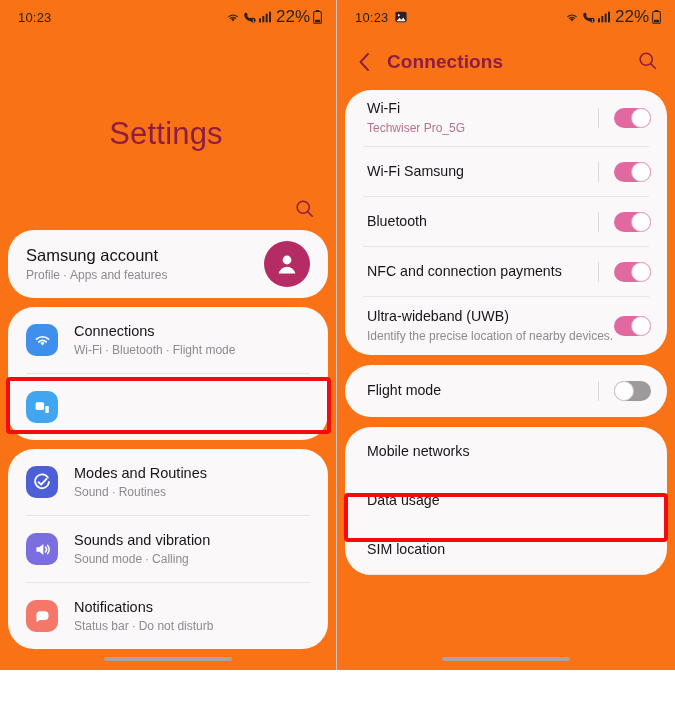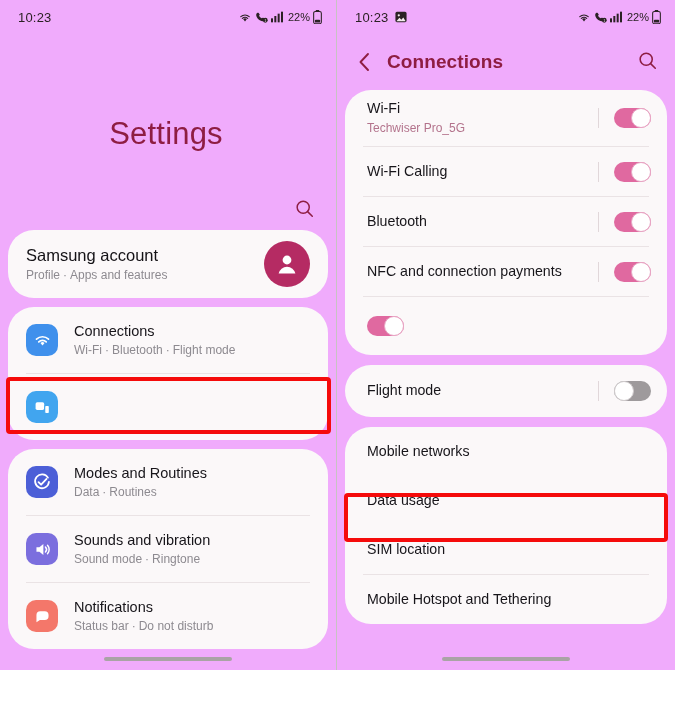--- a/index.html
+++ b/index.html
@@ -7,40 +7,40 @@
     width: 675px; height: 721px;
     font-family: "Liberation Sans", sans-serif;
     background: #ffffff;
     overflow: hidden;
   }
   .screens { display: flex; width: 675px; height: 721px; }
 
   .phone {
     position: relative;
     height: 670px;
-    background: #f0abfc;
+    background: #f97316;
     overflow: hidden;
   }
   .phone-left  { width: 337px; border-right: 1px solid #c8c2c3; }
   .phone-right { width: 338px; }
 
   
   .statusbar {
     height: 34px;
     display: flex;
     align-items: center;
     justify-content: space-between;
     padding: 0 14px 0 18px;
     font-size: 12.5px;
     color: #2b2124;
   }
   .sb-left { display: flex; align-items: center; gap: 6px; }
   .sb-right { display: flex; align-items: center; gap: 3px; }
   .sb-time { font-size: 13px; letter-spacing: .2px; color: #2b2124; }
-  .sb-batt-text { font-size: 11px; color: #2b2124; margin-left: 2px; }
+  .sb-batt-text { font-size: 17px; color: #2b2124; margin-left: 2px; }
   .ico { display: inline-block; line-height: 0; }
 
   
   .title-area {
     height: 196px;
     position: relative;
   }
   .big-title {
     position: absolute;
     left: 0; right: 4px;
@@ -281,37 +281,37 @@
       <div class="row row-tall">
         <div class="app-icon" style="background:#4c5fd7;">
           <svg width="20" height="20" viewBox="0 0 22 22">
               <path d="M17.5 6.2A7.6 7.6 0 1 0 18.6 11" fill="none" stroke="#ffffff" stroke-width="2" stroke-linecap="round"></path>
               <path d="M7.2 11.2l2.8 2.8 6-6.4" fill="none" stroke="#ffffff" stroke-width="2" stroke-linecap="round" stroke-linejoin="round"></path>
             </svg>
         </div>
         <div class="row-text">
           <span class="row-title">Modes and Routines</span>
           <span class="row-sub">
-            <span>Data</span><span class="sep-dot">·</span><span>Routines</span>
+            <span>Sound</span><span class="sep-dot">·</span><span>Routines</span>
           </span>
         </div>
       </div>
       <div class="divider"></div>
       <div class="row row-tall">
         <div class="app-icon" style="background:#7b6ede;">
           <svg width="19" height="19" viewBox="0 0 22 22">
               <path d="M4 8.4h3.4L12 4.6v12.8L7.4 13.6H4z" fill="#ffffff"></path>
               <path d="M14.4 8.2a4 4 0 0 1 0 5.6" stroke="#ffffff" stroke-width="1.7" fill="none" stroke-linecap="round"></path>
               <path d="M16.8 6.2a7 7 0 0 1 0 9.6" stroke="#ffffff" stroke-width="1.7" fill="none" stroke-linecap="round"></path>
             </svg>
         </div>
         <div class="row-text">
           <span class="row-title">Sounds and vibration</span>
           <span class="row-sub">
-            <span>Sound mode</span><span class="sep-dot">·</span><span>Ringtone</span>
+            <span>Sound mode</span><span class="sep-dot">·</span><span>Calling</span>
           </span>
         </div>
       </div>
       <div class="divider"></div>
       <div class="row row-tall">
         <div class="app-icon" style="background:#f4776a;">
           <svg width="19" height="19" viewBox="0 0 22 22">
               <path d="M4 9.4A4.4 4.4 0 0 1 8.4 5h5.2A4.4 4.4 0 0 1 18 9.4v1.2a4.4 4.4 0 0 1-4.4 4.4H8l-4 2.6z" fill="#ffffff"></path>
             </svg>
         </div>
@@ -406,21 +406,21 @@
         <div class="toggle-wrap">
           <span class="tg-sep"></span>
           <span class="switch on">
               <span class="knob"></span>
             </span>
         </div>
       </div>
       <div class="divider"></div>
       <div class="row-r">
         <div class="row-text">
-          <span class="row-title">Wi-Fi Calling</span>
+          <span class="row-title">Wi-Fi Samsung</span>
         </div>
         <div class="toggle-wrap">
           <span class="tg-sep"></span>
           <span class="switch on">
               <span class="knob"></span>
             </span>
         </div>
       </div>
       <div class="divider"></div>
       <div class="row-r">
@@ -441,20 +441,24 @@
         </div>
         <div class="toggle-wrap">
           <span class="tg-sep"></span>
           <span class="switch on">
               <span class="knob"></span>
             </span>
         </div>
       </div>
       <div class="divider"></div>
       <div class="row-r" style="min-height:58px;">
+        <div class="row-text">
+          <span class="row-title">Ultra-wideband (UWB)</span>
+          <span class="row-sub">Identify the precise location of nearby devices.</span>
+        </div>
         <div class="toggle-wrap">
           <span class="switch on">
               <span class="knob"></span>
             </span>
         </div>
       </div>
     </div>
 
     <div class="card" style="margin-top:10px;">
       <div class="row-r" style="min-height:52px;">
@@ -480,25 +484,20 @@
         <div class="row-text">
           <span class="row-title">Data usage</span>
         </div>
       </div>
       <div class="row-r">
         <div class="row-text">
           <span class="row-title">SIM location</span>
         </div>
       </div>
       <div class="divider"></div>
-      <div class="row-r">
-        <div class="row-text">
-          <span class="row-title">Mobile Hotspot and Tethering</span>
-        </div>
-      </div>
     </div>
 
 
     <div class="hl" style="left:7px; top:493px; width:324px; height:49px;"></div>
 
     <div class="homebar">
         <span></span>
       </div>
   </div>
 

